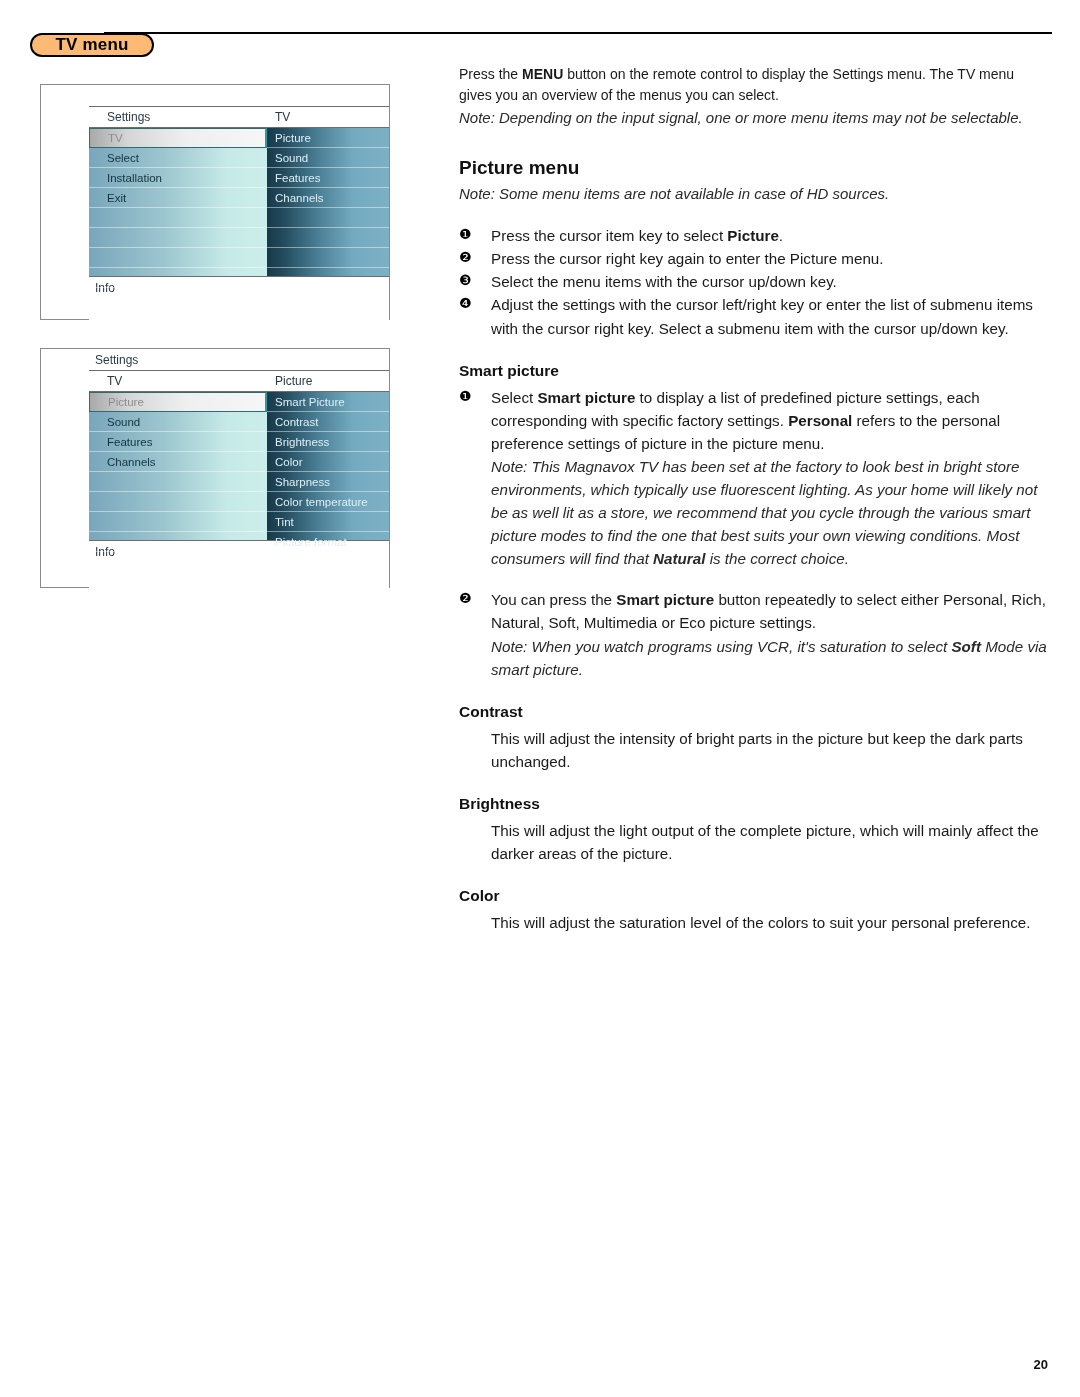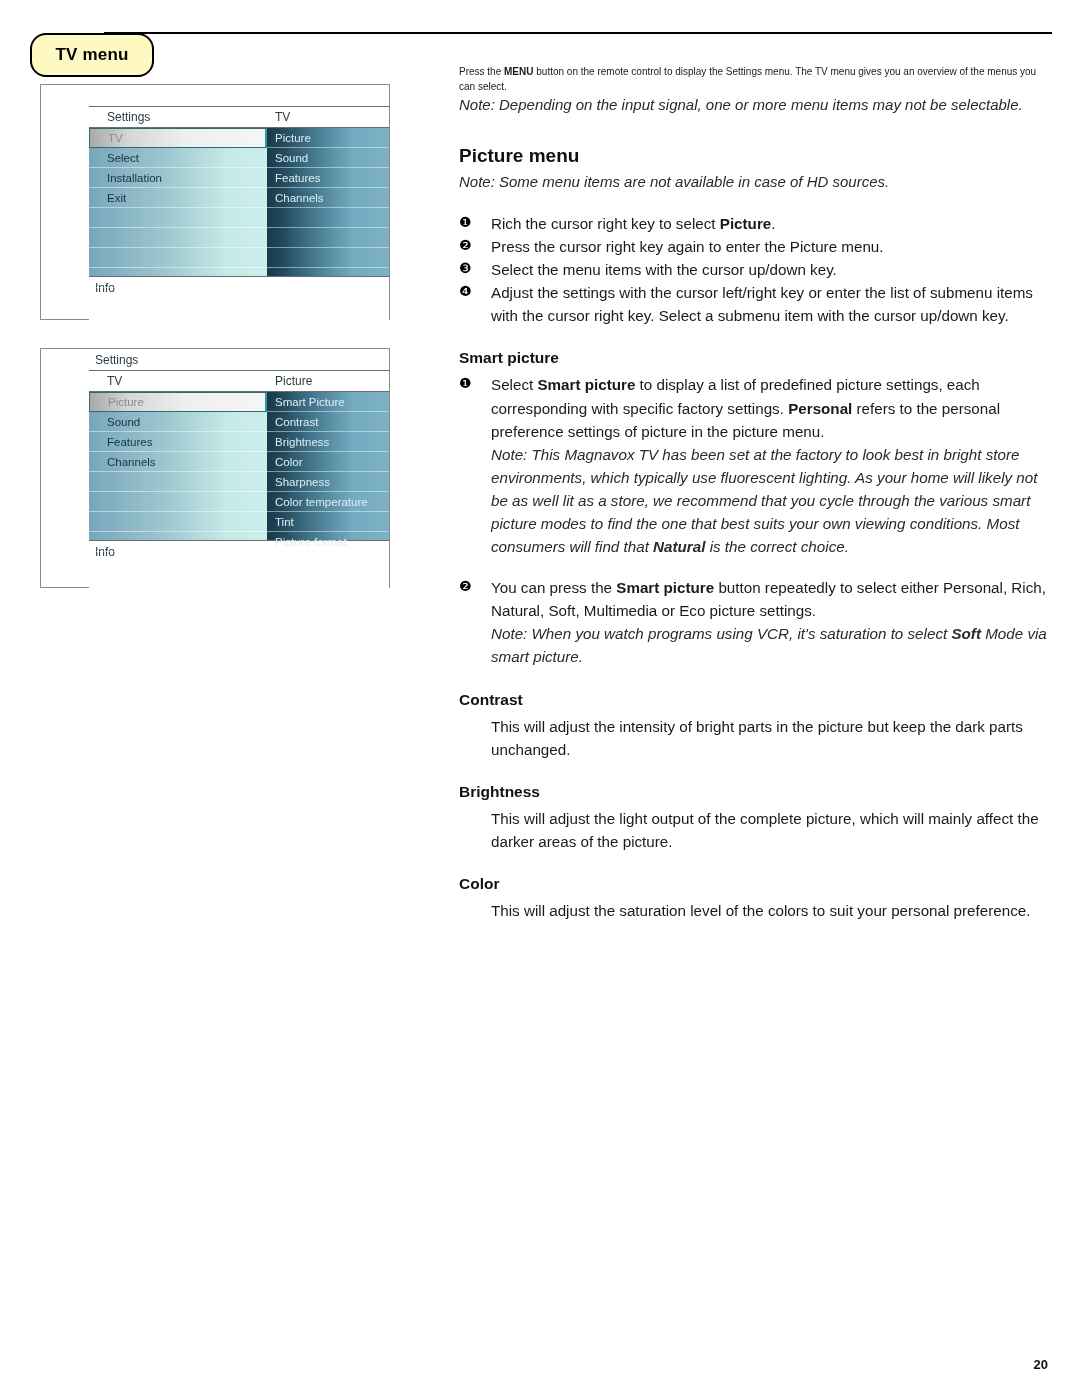--- a/index.html
+++ b/index.html
@@ -22,24 +22,24 @@
     width: 948px;
     height: 2px;
     background: #000000;
   }
 
   .tab-pill {
     position: absolute;
     left: 30px;
     top: 33px;
     width: 124px;
-    height: 44px;
+    height: 24px;
     border: 2px solid #000000;
     border-radius: 16px;
-    background: #fef9c3;
+    background: #fdba74;
     display: flex;
     align-items: center;
     justify-content: center;
     font-size: 17px;
     font-weight: bold;
     letter-spacing: 0.2px;
     color: #000000;
   }
 
   
@@ -133,21 +133,21 @@
 
   
   .content {
     position: absolute;
     left: 459px;
     top: 64px;
     width: 588px;
   }
 
   .para {
-    font-size: 10px;
+    font-size: 14px;
     line-height: 1.52;
     color: #1a1a1a;
     margin-bottom: 0;
   }
   .para b { font-weight: bold; }
 
   .note {
     font-size: 15px;
     line-height: 1.52;
     font-style: italic;
@@ -288,21 +288,21 @@
 
   <p class="note">Note: Depending on the input signal, one or more menu items may not be selectable.</p>
 
   <h2 class="section">Picture menu</h2>
 
   <p class="note">Note: Some menu items are not available in case of HD sources.</p>
 
   <div class="steps">
     <div class="step">
       <span class="bullet">❶</span>
-      <span class="step-text"><span>Rich the cursor right key to select </span><b>Picture</b><span>.</span></span>
+      <span class="step-text"><span>Press the cursor item key to select </span><b>Picture</b><span>.</span></span>
     </div>
     <div class="step">
       <span class="bullet">❷</span>
       <span class="step-text">Press the cursor right key again to enter the Picture menu.</span>
     </div>
     <div class="step">
       <span class="bullet">❸</span>
       <span class="step-text">Select the menu items with the cursor up/down key.</span>
     </div>
     <div class="step">

